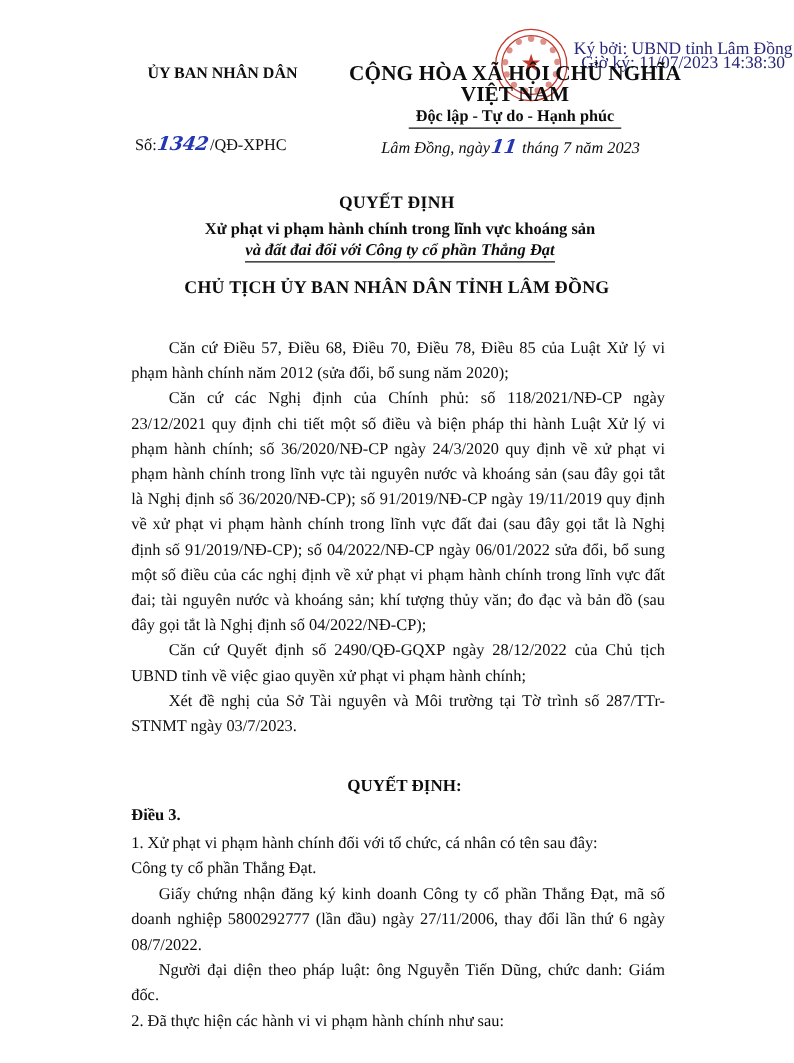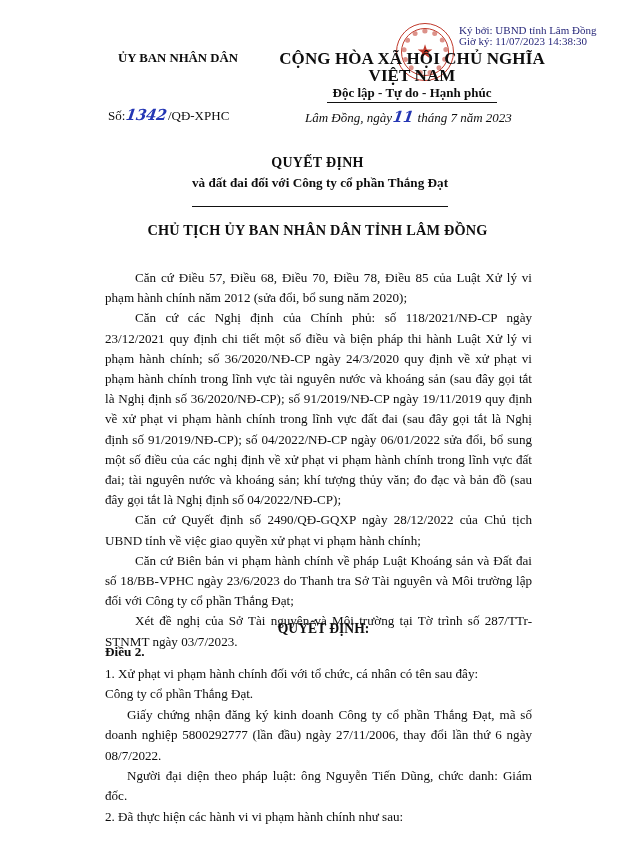--- a/index.html
+++ b/index.html
@@ -58,26 +58,27 @@
     transform: translate(-50%,-50%);
     width: 46px;
     height: 46px;
     border-radius: 50%;
     border: 5px dotted rgba(192,57,43,0.55);
     box-sizing: border-box;
   }
   .sig-text {
     position: absolute;
     left: 63px;
-    top: 2px;
+    top: 12px;
     font-family: "Liberation Serif", serif;
-    font-size: 11px;
+    font-size: 14px;
     line-height: 10.5px;
     color: #2f2f8f;
     white-space: nowrap;
+    text-align: center;
   }
   .sig-text div { color: #27277a; }
 
   
   .hdr-left {
     position: absolute;
     left: 78px;
     top: 50px;
     width: 200px;
     text-align: center;
@@ -159,21 +160,22 @@
     width: 430px;
     top: 174px;
     text-align: center;
     font-weight: bold;
     font-size: 13.2px;
     line-height: 17px;
   }
   .t-sub .u {
     display: inline-block;
     border-bottom: 1.1px solid #111;
-    padding-bottom: 15px;
+    padding-bottom: 1px;
+    font-style: italic;
   }
   .t-chutich {
     position: absolute;
     left: 0; right: 0;
     top: 222px;
     text-align: center;
     font-weight: bold;
     font-size: 14.3px;
     letter-spacing: 0.2px;
   }
@@ -254,34 +256,34 @@
   <div class="dateline">
     <span>Lâm Đồng, ngày</span><span class="hand">11</span>
     <span>tháng</span>
     <span>7</span>
     <span>năm</span>
     <span>2023</span>
   </div>
 
   <div class="t-quyetdinh">QUYẾT ĐỊNH</div>
   <div class="t-sub">
+    <div>Xử phạt vi phạm hành chính trong lĩnh vực khoáng sản</div>
     <span class="u">và đất đai đối với Công ty cổ phần Thắng Đạt</span>
   </div>
   <div class="t-chutich">CHỦ TỊCH ỦY BAN NHÂN DÂN TỈNH LÂM ĐỒNG</div>
 
   <div class="body">
     <p class="it">Căn cứ Điều 57, Điều 68, Điều 70, Điều 78, Điều 85 của Luật Xử lý vi phạm hành chính năm 2012 (sửa đổi, bổ sung năm 2020);</p>
     <p class="it">Căn cứ các Nghị định của Chính phủ: số 118/2021/NĐ-CP ngày 23/12/2021 quy định chi tiết một số điều và biện pháp thi hành Luật Xử lý vi phạm hành chính; số 36/2020/NĐ-CP ngày 24/3/2020 quy định về xử phạt vi phạm hành chính trong lĩnh vực tài nguyên nước và khoáng sản (sau đây gọi tắt là Nghị định số 36/2020/NĐ-CP); số 91/2019/NĐ-CP ngày 19/11/2019 quy định về xử phạt vi phạm hành chính trong lĩnh vực đất đai (sau đây gọi tắt là Nghị định số 91/2019/NĐ-CP); số 04/2022/NĐ-CP ngày 06/01/2022 sửa đổi, bổ sung một số điều của các nghị định về xử phạt vi phạm hành chính trong lĩnh vực đất đai; tài nguyên nước và khoáng sản; khí tượng thủy văn; đo đạc và bản đồ (sau đây gọi tắt là Nghị định số 04/2022/NĐ-CP);</p>
     <p class="it">Căn cứ Quyết định số 2490/QĐ-GQXP ngày 28/12/2022 của Chủ tịch UBND tỉnh về việc giao quyền xử phạt vi phạm hành chính;</p>
-    <p class="it">Căn cứ Biên bản vi phạm hành chính về pháp Luật Khoáng sản và Đất đai số 18/BB-VPHC ngày 23/6/2023 do Thanh tra Sở Tài nguyên và Môi trường lập đối với Công ty cổ phần Thắng Đạt;</p>
     <p class="it">Xét đề nghị của Sở Tài nguyên và Môi trường tại Tờ trình số 287/TTr-STNMT ngày 03/7/2023.</p>
   </div>
 
   <div class="qd-heading">QUYẾT ĐỊNH:</div>
-  <div class="dieu">Điều 2.</div>
+  <div class="dieu">Điều 3.</div>
 
   <div class="body2">
     <p>1. Xử phạt vi phạm hành chính đối với tổ chức, cá nhân có tên sau đây:</p>
     <p>Công ty cổ phần Thắng Đạt.</p>
     <p class="ind">Giấy chứng nhận đăng ký kinh doanh Công ty cổ phần Thắng Đạt, mã số doanh nghiệp 5800292777 (lần đầu) ngày 27/11/2006, thay đổi lần thứ 6 ngày 08/7/2022.</p>
     <p class="ind">Người đại diện theo pháp luật: ông Nguyễn Tiến Dũng, chức danh: Giám đốc.</p>
     <p>2. Đã thực hiện các hành vi vi phạm hành chính như sau:</p>
   </div>
 
 </div>

